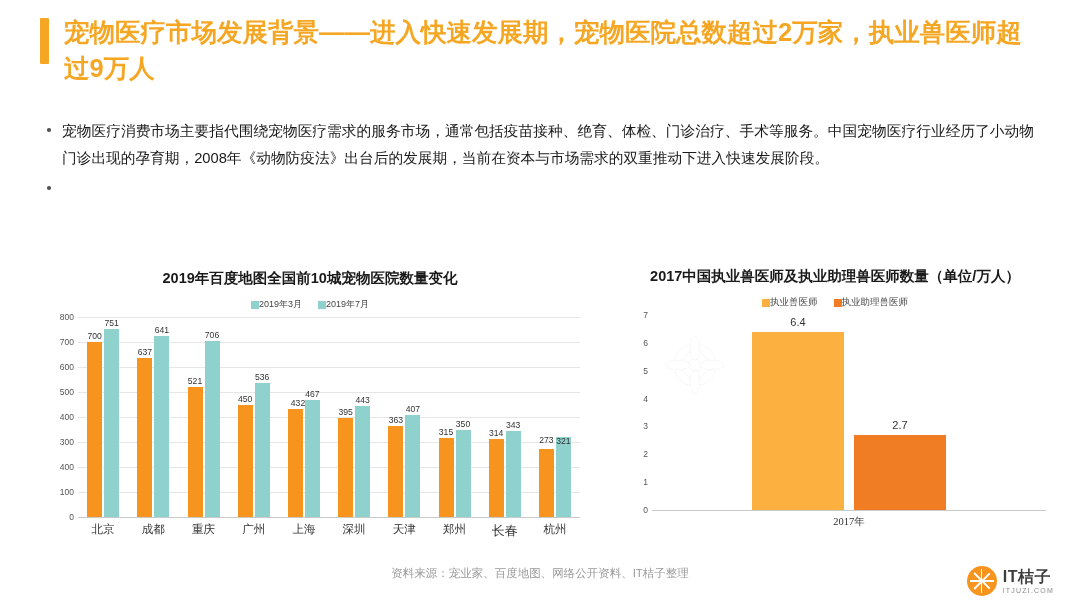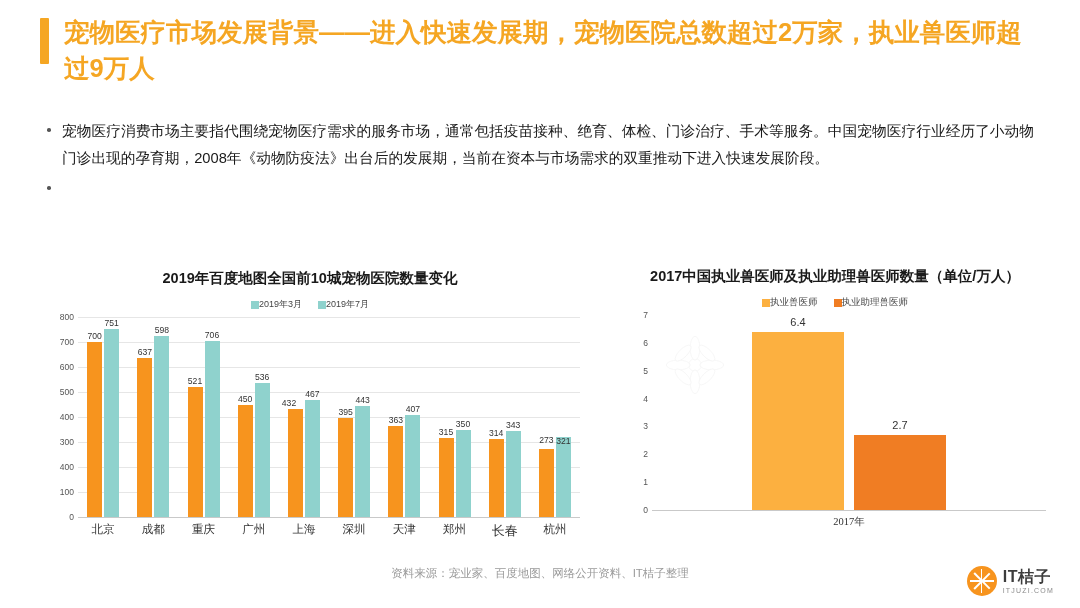--- a/index.html
+++ b/index.html
@@ -165,31 +165,31 @@
         <div class="ytick" style="top: 25px;">700</div>
         <div class="gridline" style="top: 0px;"></div>
         <div class="ytick" style="top: 0px;">800</div>
         <div class="bar" style="left: 9.1px; width: 15px; height: 175px; background: rgb(247, 148, 30);"></div>
         <div class="bar-label" style="left: 16.6px; top: 14px;">700</div>
         <div class="bar" style="left: 26.1px; width: 15px; height: 187.75px; background: rgb(143, 210, 205);"></div>
         <div class="bar-label" style="left: 33.6px; top: 1.25px;">751</div>
         <div class="bar" style="left: 59.3px; width: 15px; height: 159.25px; background: rgb(247, 148, 30);"></div>
         <div class="bar-label" style="left: 66.8px; top: 29.75px;">637</div>
         <div class="bar" style="left: 76.3px; width: 15px; height: 181px; background: rgb(143, 210, 205);"></div>
-        <div class="bar-label" style="left: 83.8px; top: 8px;">598</div>
+        <div class="bar-label" style="left: 83.8px; top: 8px;">641</div>
         <div class="bar" style="left: 109.5px; width: 15px; height: 130.25px; background: rgb(247, 148, 30);"></div>
         <div class="bar-label" style="left: 117px; top: 58.75px;">521</div>
         <div class="bar" style="left: 126.5px; width: 15px; height: 176.5px; background: rgb(143, 210, 205);"></div>
         <div class="bar-label" style="left: 134px; top: 12.5px;">706</div>
         <div class="bar" style="left: 159.7px; width: 15px; height: 112.5px; background: rgb(247, 148, 30);"></div>
         <div class="bar-label" style="left: 167.2px; top: 76.5px;">450</div>
         <div class="bar" style="left: 176.7px; width: 15px; height: 134px; background: rgb(143, 210, 205);"></div>
         <div class="bar-label" style="left: 184.2px; top: 55px;">536</div>
         <div class="bar" style="left: 209.9px; width: 15px; height: 108px; background: rgb(247, 148, 30);"></div>
-        <div class="bar-label" style="left: 211px; top: 81px;">432</div>
+        <div class="bar-label" style="left: 220px; top: 81px;">432</div>
         <div class="bar" style="left: 226.9px; width: 15px; height: 116.75px; background: rgb(143, 210, 205);"></div>
         <div class="bar-label" style="left: 234.4px; top: 72.25px;">467</div>
         <div class="bar" style="left: 260.1px; width: 15px; height: 98.75px; background: rgb(247, 148, 30);"></div>
         <div class="bar-label" style="left: 267.6px; top: 90.25px;">395</div>
         <div class="bar" style="left: 277.1px; width: 15px; height: 110.75px; background: rgb(143, 210, 205);"></div>
         <div class="bar-label" style="left: 284.6px; top: 78.25px;">443</div>
         <div class="bar" style="left: 310.3px; width: 15px; height: 90.75px; background: rgb(247, 148, 30);"></div>
         <div class="bar-label" style="left: 317.8px; top: 98.25px;">363</div>
         <div class="bar" style="left: 327.3px; width: 15px; height: 101.75px; background: rgb(143, 210, 205);"></div>
         <div class="bar-label" style="left: 334.8px; top: 87.25px;">407</div>

